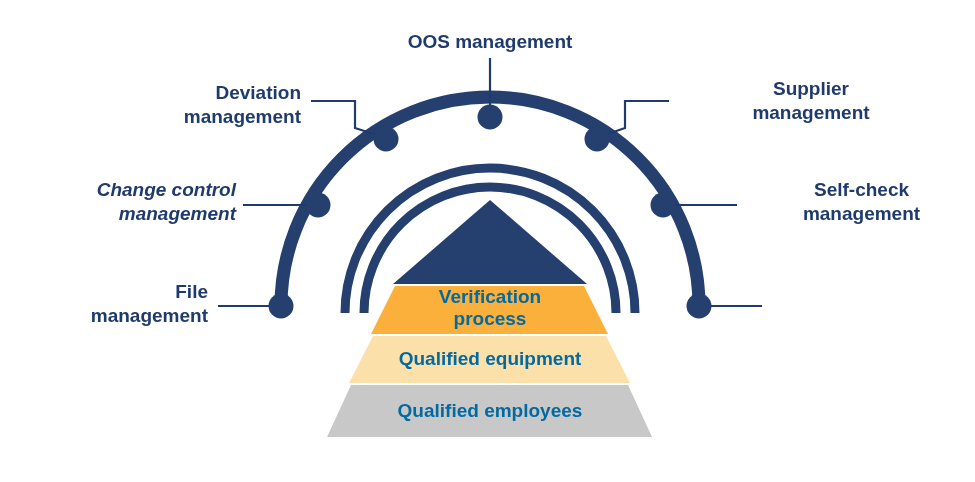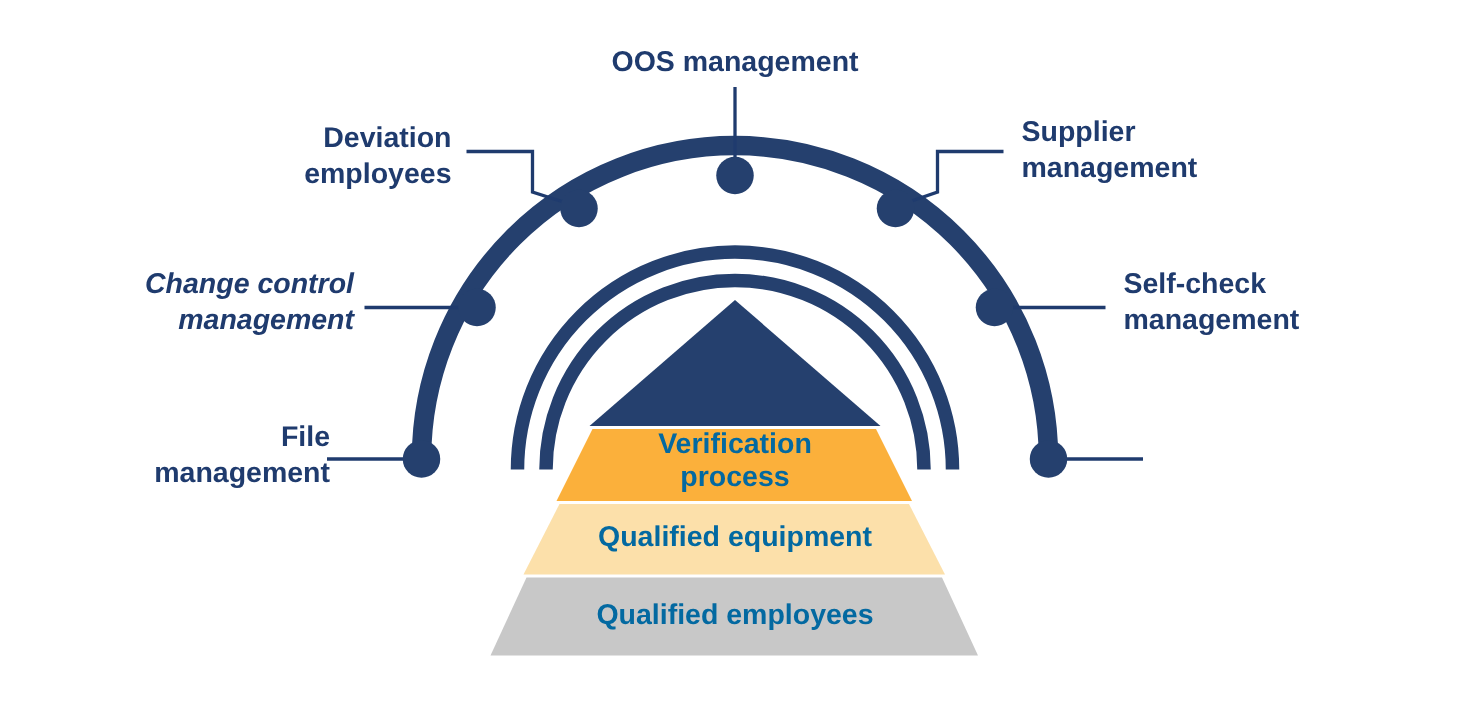--- a/index.html
+++ b/index.html
@@ -27,21 +27,21 @@
   }
   .label {
     position: absolute;
     font-family: "Liberation Sans", sans-serif;
     font-weight: bold;
     font-size: 19px;
     line-height: 24px;
     color: #1f3b6e;
     white-space: pre-line;
   }
-  .label.right-side { text-align: left; }
+  .label.right-side { text-align: center; }
   .label.left-side  { text-align: right; }
 
   .tier-text {
     position: absolute;
     font-family: "Liberation Sans", sans-serif;
     font-weight: bold;
     text-align: center;
     line-height: 22px;
     white-space: pre-line;
     pointer-events: none;
@@ -80,26 +80,26 @@
 
     <polygon points="327,437 652,437 628,385 351,385" fill="#c8c8c8"></polygon>
     <polygon points="349,383 630,383 606,336 373,336" fill="#fce0aa"></polygon>
     <polygon points="371,334 608,334 584,286 395,286" fill="#fbb03b"></polygon>
     <polygon points="393,284 587,284 490,200" fill="#25406e"></polygon>
   </svg>
 
   <div class="label" style="left:390px; top:30px; width:200px; text-align:center;">OOS management</div>
 
   <div class="label left-side" style="left:61px; top:81px; width:240px;">Deviation
-employees</div>
+management</div>
 
   <div class="label left-side" style="left:4px; top:178px; width:232px;font-style:italic;">Change control
 management</div>
 
-  <div class="label left-side" style="left:22px; top:280px; width:198px;">File
+  <div class="label left-side" style="left:10px; top:280px; width:198px;">File
 management</div>
 
   <div class="label right-side" style="left:681px; top:77px; width:260px;">Supplier
 management</div>
 
   <div class="label right-side" style="left:749px; top:178px; width:225px;">Self-check
 management</div>
 
 
   <div class="tier-text black-text" style="left:390px; top:286px; width:200px;">Verification

